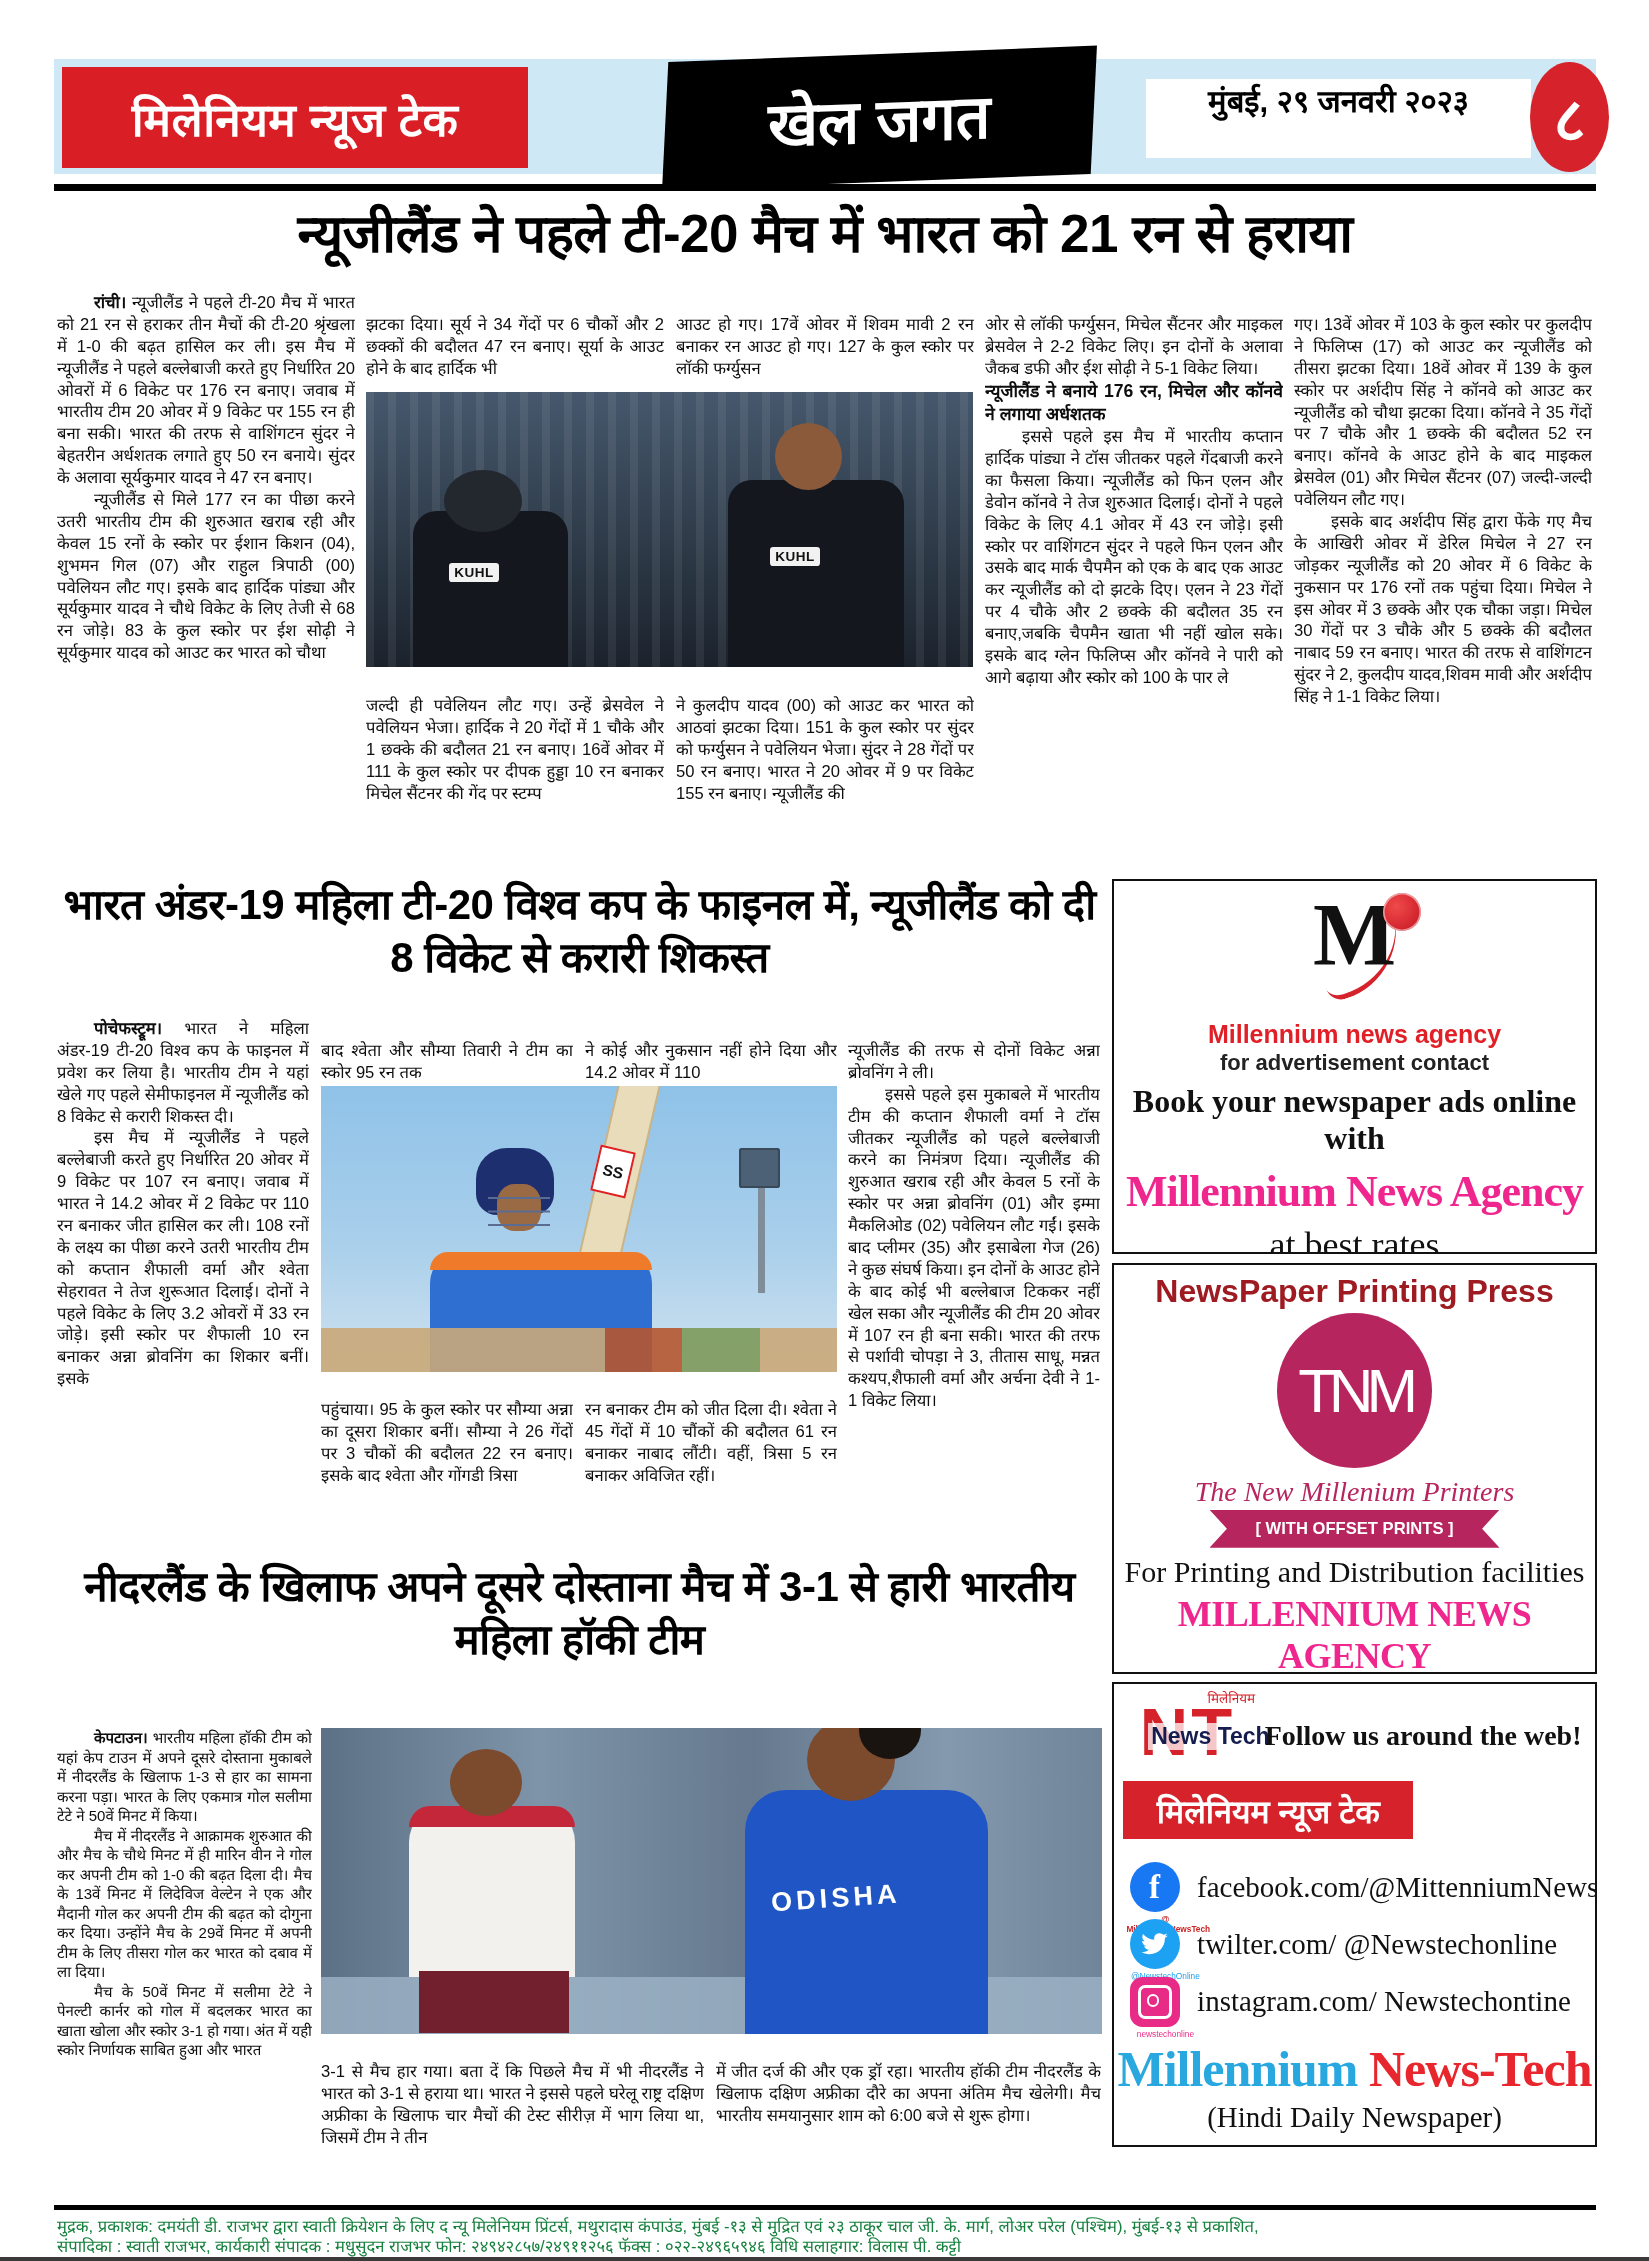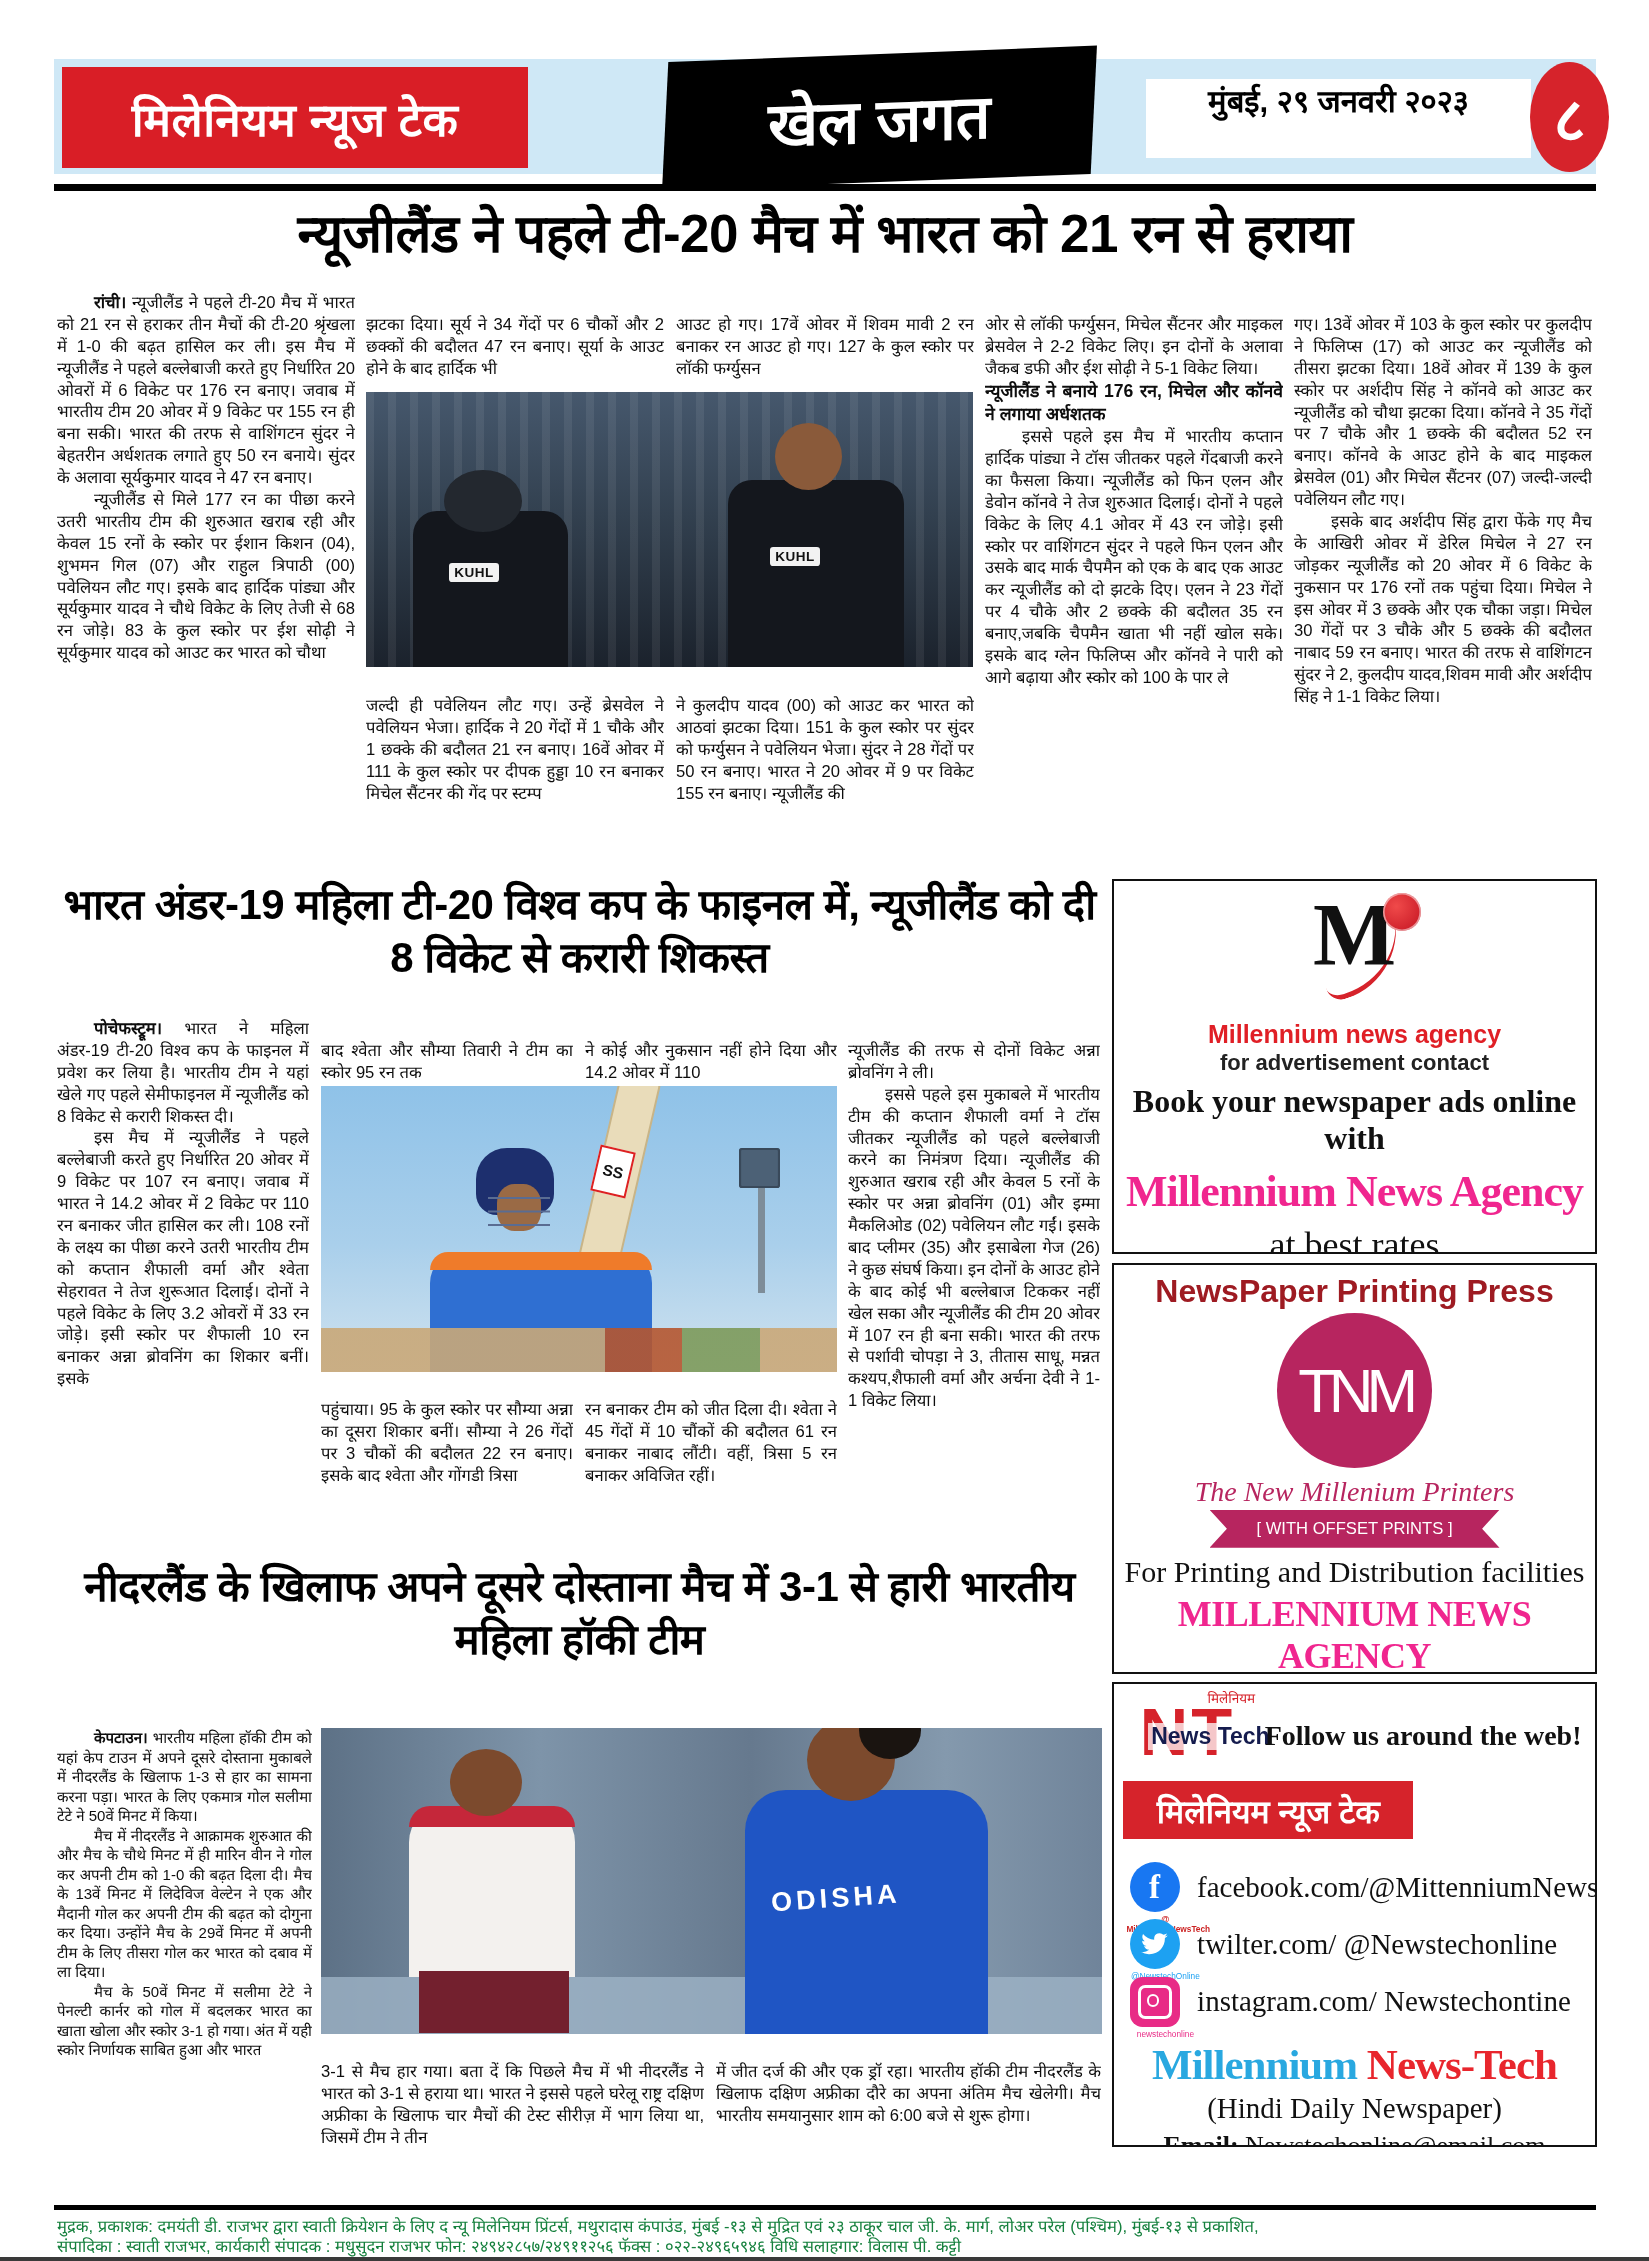--- a/index.html
+++ b/index.html
@@ -79,21 +79,21 @@
   .ad1-title{color:#f0268f;font-size:44px;font-weight:bold;margin:8.3px 0 0;letter-spacing:-1px;}
   .ad1-rates{font-size:36px;margin:7.2px 0 0;}
   .blab{font-weight:bold;}
   .ad2-title{color:#9e1b22;font-weight:bold;font-size:32px;font-family:"Liberation Sans",sans-serif;margin:8.3px 0 3.1px;}
   .tnm-circle{width:155px;height:155px;margin:2.1px auto 0;border-radius:50%;background:#b7255f;
               display:flex;align-items:center;justify-content:center;}
   .tnm-circle span{color:#fff;font-size:62px;font-family:"Liberation Sans",sans-serif;font-weight:300;letter-spacing:-7.2px;}
   .ad2-script{color:#b7255f;font-size:28px;font-style:italic;margin:7.2px 0 2.1px;font-weight:400;}
   .ribbon{width:290px;height:38px;margin:2.1px auto;background:#b7255f;color:#fff;font-size:16.6px;
           font-family:"Liberation Sans",sans-serif;display:flex;align-items:center;justify-content:center;
-          clip-path:polygon(0 0,100% 0,94% 50%,100% 100%,0 100%,6% 50%);}
+          clip-path:polygon(0 0,100% 0,94% 50%,100% 100%,0 100%,6% 50%);font-weight:bold;}
   .ad2-for{font-size:30px;margin:7.2px 5.2px 0;}
   .ad2-agency{color:#f0268f;font-size:36px;font-weight:bold;margin:4.1px 0 0;letter-spacing:-0.5px;}
   
   .ad3-top{position:relative;height:171px;text-align:left;}
   .nt-logo{position:absolute;left:15.5px;top:5.2px;width:171px;height:88px;}
   .nt-mini{position:absolute;left:78px;top:0;color:#d6232b;font-size:13.5px;font-family:"Liberation Sans",sans-serif;}
   .nt-letters{position:absolute;left:10.3px;top:9.3px;color:#d6232b;font-size:67px;font-weight:bold;
               font-family:"Liberation Sans",sans-serif;letter-spacing:3.1px;line-height:1;}
   .nt-name{position:absolute;left:18.6px;top:34px;color:#151c4e;font-size:23px;font-weight:bold;
            font-family:"Liberation Sans",sans-serif;background:rgba(255,255,255,.75);padding:0 3.1px;}
@@ -104,21 +104,21 @@
   .soc-row{display:flex;align-items:center;text-align:left;margin:7.2px 0 0 15.5px;}
   .soc-ic{width:50px;height:50px;border-radius:50%;flex:0 0 50px;display:flex;align-items:center;justify-content:center;position:relative;}
   .soc-cap{position:absolute;top:52px;left:-3.1px;width:78px;font-size:8.3px;text-align:center;
            font-family:"Liberation Sans",sans-serif;}
   .fb{background:#1877f2;color:#fff;font-weight:bold;font-size:33px;font-family:"Liberation Serif",serif;}
   .tw{background:#1da1f2;}
   .ig{background:#e82b86;border-radius:12.4px;}
   .ig-in{width:28px;height:28px;border:3.1px solid #fff;border-radius:7.2px;position:relative;}
   .ig-in::after{content:"";position:absolute;left:6.7px;top:6.7px;width:8.3px;height:8.3px;border:2.6px solid #fff;border-radius:50%;}
   .soc-txt{font-size:29px;margin-left:17.6px;}
-  .ad3-brand{font-size:43px;font-weight:bold;margin:13.5px 0 0;letter-spacing:-1px;}
+  .ad3-brand{font-size:50px;font-weight:bold;margin:13.5px 0 0;letter-spacing:-1px;}
   .brand-blue{color:#29a8e0;}
   .brand-red{color:#e8262d;}
   .ad3-sub{font-size:29px;margin:3.1px 0 0;}
   .ad3-line{font-size:26px;margin:6.2px 0 0;}
   
   .foot-line{position:absolute;left:57px;width:1536px;font-size:16.6px;color:#15803d;white-space:nowrap;overflow:hidden;}
   .rni{font-family:"Liberation Serif",serif;font-size:23px;letter-spacing:0.5px;}
   .botbar{position:absolute;left:0;bottom:0;width:100%;height:4.1px;background:#3a3a3a;}
 </style>
 </head>

